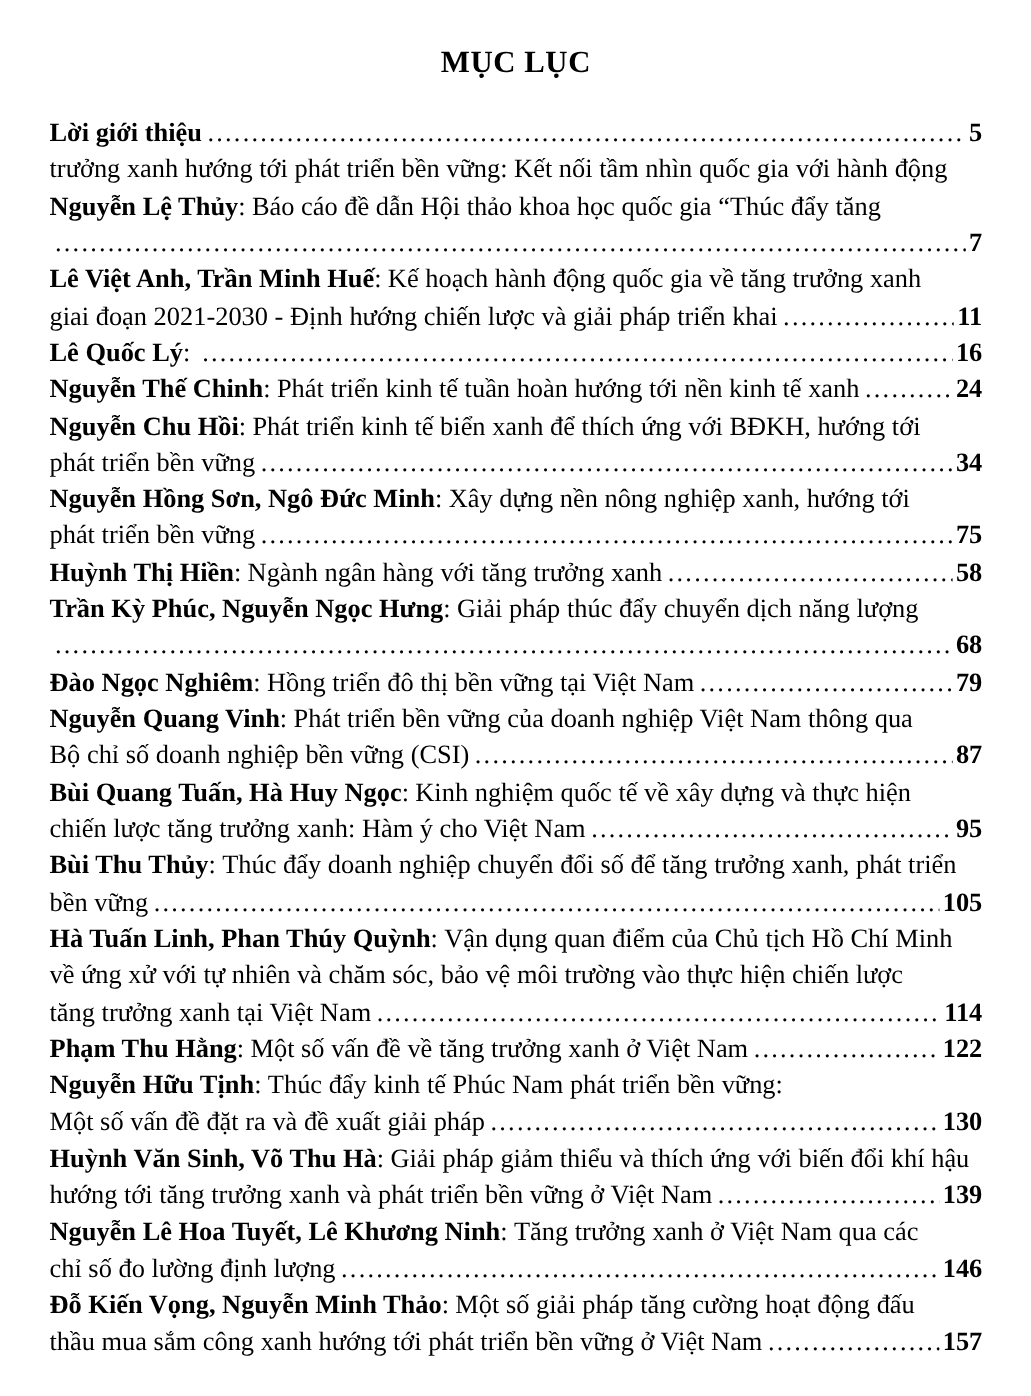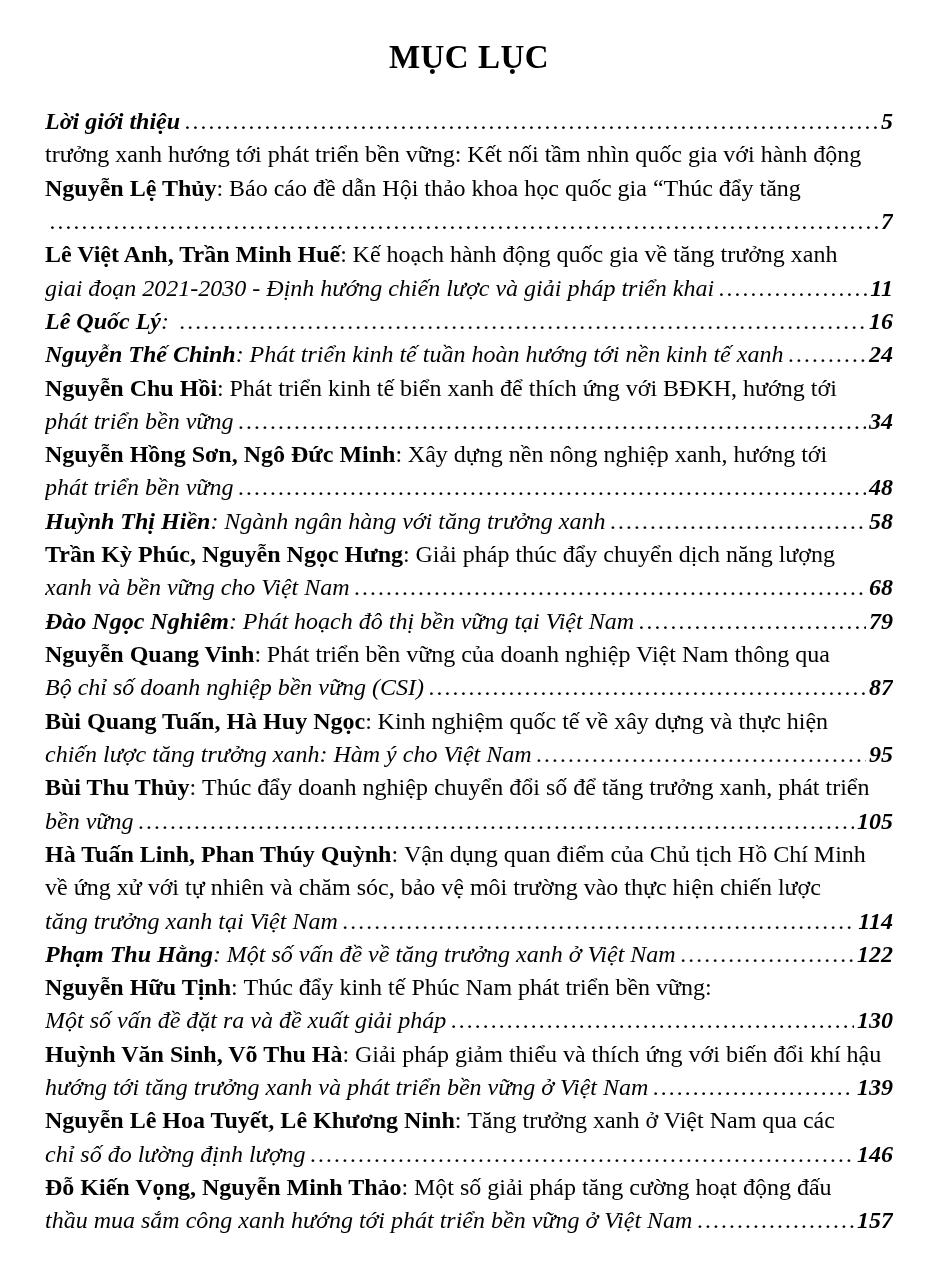--- a/index.html
+++ b/index.html
@@ -15,37 +15,36 @@
     background: #ffffff;
     color: #000000;
     padding: 30px 44px 0 45px;
     font-family: "Liberation Serif", "DejaVu Serif", serif;
     font-size: 24px;
     overflow: hidden;
   }
   .doc-title {
     text-align: center;
     font-weight: bold;
-    font-size: 33px;
+    font-size: 28px;
     line-height: 30px;
     margin: 12px 0 33px 0;
     letter-spacing: 0.5px;
   }
   .toc-list { display: block; }
   .entry { display: block; }
   .line {
     height: 33.32px;
     line-height: 33.32px;
     white-space: nowrap;
     overflow: hidden;
   }
   .line.last {
     display: flex;
     align-items: baseline;
-    font-style: italic;
   }
   .author { font-weight: bold; flex: 0 0 auto; white-space: pre; }
   .sep { flex: 0 0 auto; margin-right: 0.24em; }
   .txt { flex: 0 0 auto; white-space: pre; }
   .dots {
     flex: 1 1 auto;
     overflow: hidden;
     white-space: nowrap;
     letter-spacing: 2px;
     margin-left: 5px;
@@ -106,45 +105,44 @@
           <span class="txt">phát triển bền vững</span>
           <span class="dots">........................................................................................................................................................................................................</span>
           <span class="page-num">34</span>
         </div>
       </div>
       <div class="entry">
         <div class="line"><span class="author">Nguyễn Hồng Sơn, Ngô Đức Minh</span><span class="sep">:</span><span class="txt">Xây dựng nền nông nghiệp xanh, hướng tới</span></div>
         <div class="line last">
           <span class="txt">phát triển bền vững</span>
           <span class="dots">........................................................................................................................................................................................................</span>
-          <span class="page-num">48</span>
+          <span class="page-num">75</span>
         </div>
       </div>
       <div class="entry">
         <div class="line last">
           <span class="author">Huỳnh Thị Hiền</span>
           <span class="sep">:</span>
           <span class="txt">Ngành ngân hàng với tăng trưởng xanh</span>
           <span class="dots">........................................................................................................................................................................................................</span>
           <span class="page-num">58</span>
         </div>
       </div>
       <div class="entry">
         <div class="line"><span class="author">Trần Kỳ Phúc, Nguyễn Ngọc Hưng</span><span class="sep">:</span><span class="txt">Giải pháp thúc đẩy chuyển dịch năng lượng</span></div>
         <div class="line last">
-          <span class="txt">xanh và bền vững cho Việt Nam</span>
           <span class="dots">........................................................................................................................................................................................................</span>
           <span class="page-num">68</span>
         </div>
       </div>
       <div class="entry">
         <div class="line last">
           <span class="author">Đào Ngọc Nghiêm</span>
           <span class="sep">:</span>
-          <span class="txt">Phát hoạch đô thị bền vững tại Việt Nam</span>
+          <span class="txt">Hồng triển đô thị bền vững tại Việt Nam</span>
           <span class="dots">........................................................................................................................................................................................................</span>
           <span class="page-num">79</span>
         </div>
       </div>
       <div class="entry">
         <div class="line"><span class="author">Nguyễn Quang Vinh</span><span class="sep">:</span><span class="txt">Phát triển bền vững của doanh nghiệp Việt Nam thông qua</span></div>
         <div class="line last">
           <span class="txt">Bộ chỉ số doanh nghiệp bền vững (CSI)</span>
           <span class="dots">........................................................................................................................................................................................................</span>
           <span class="page-num">87</span>

